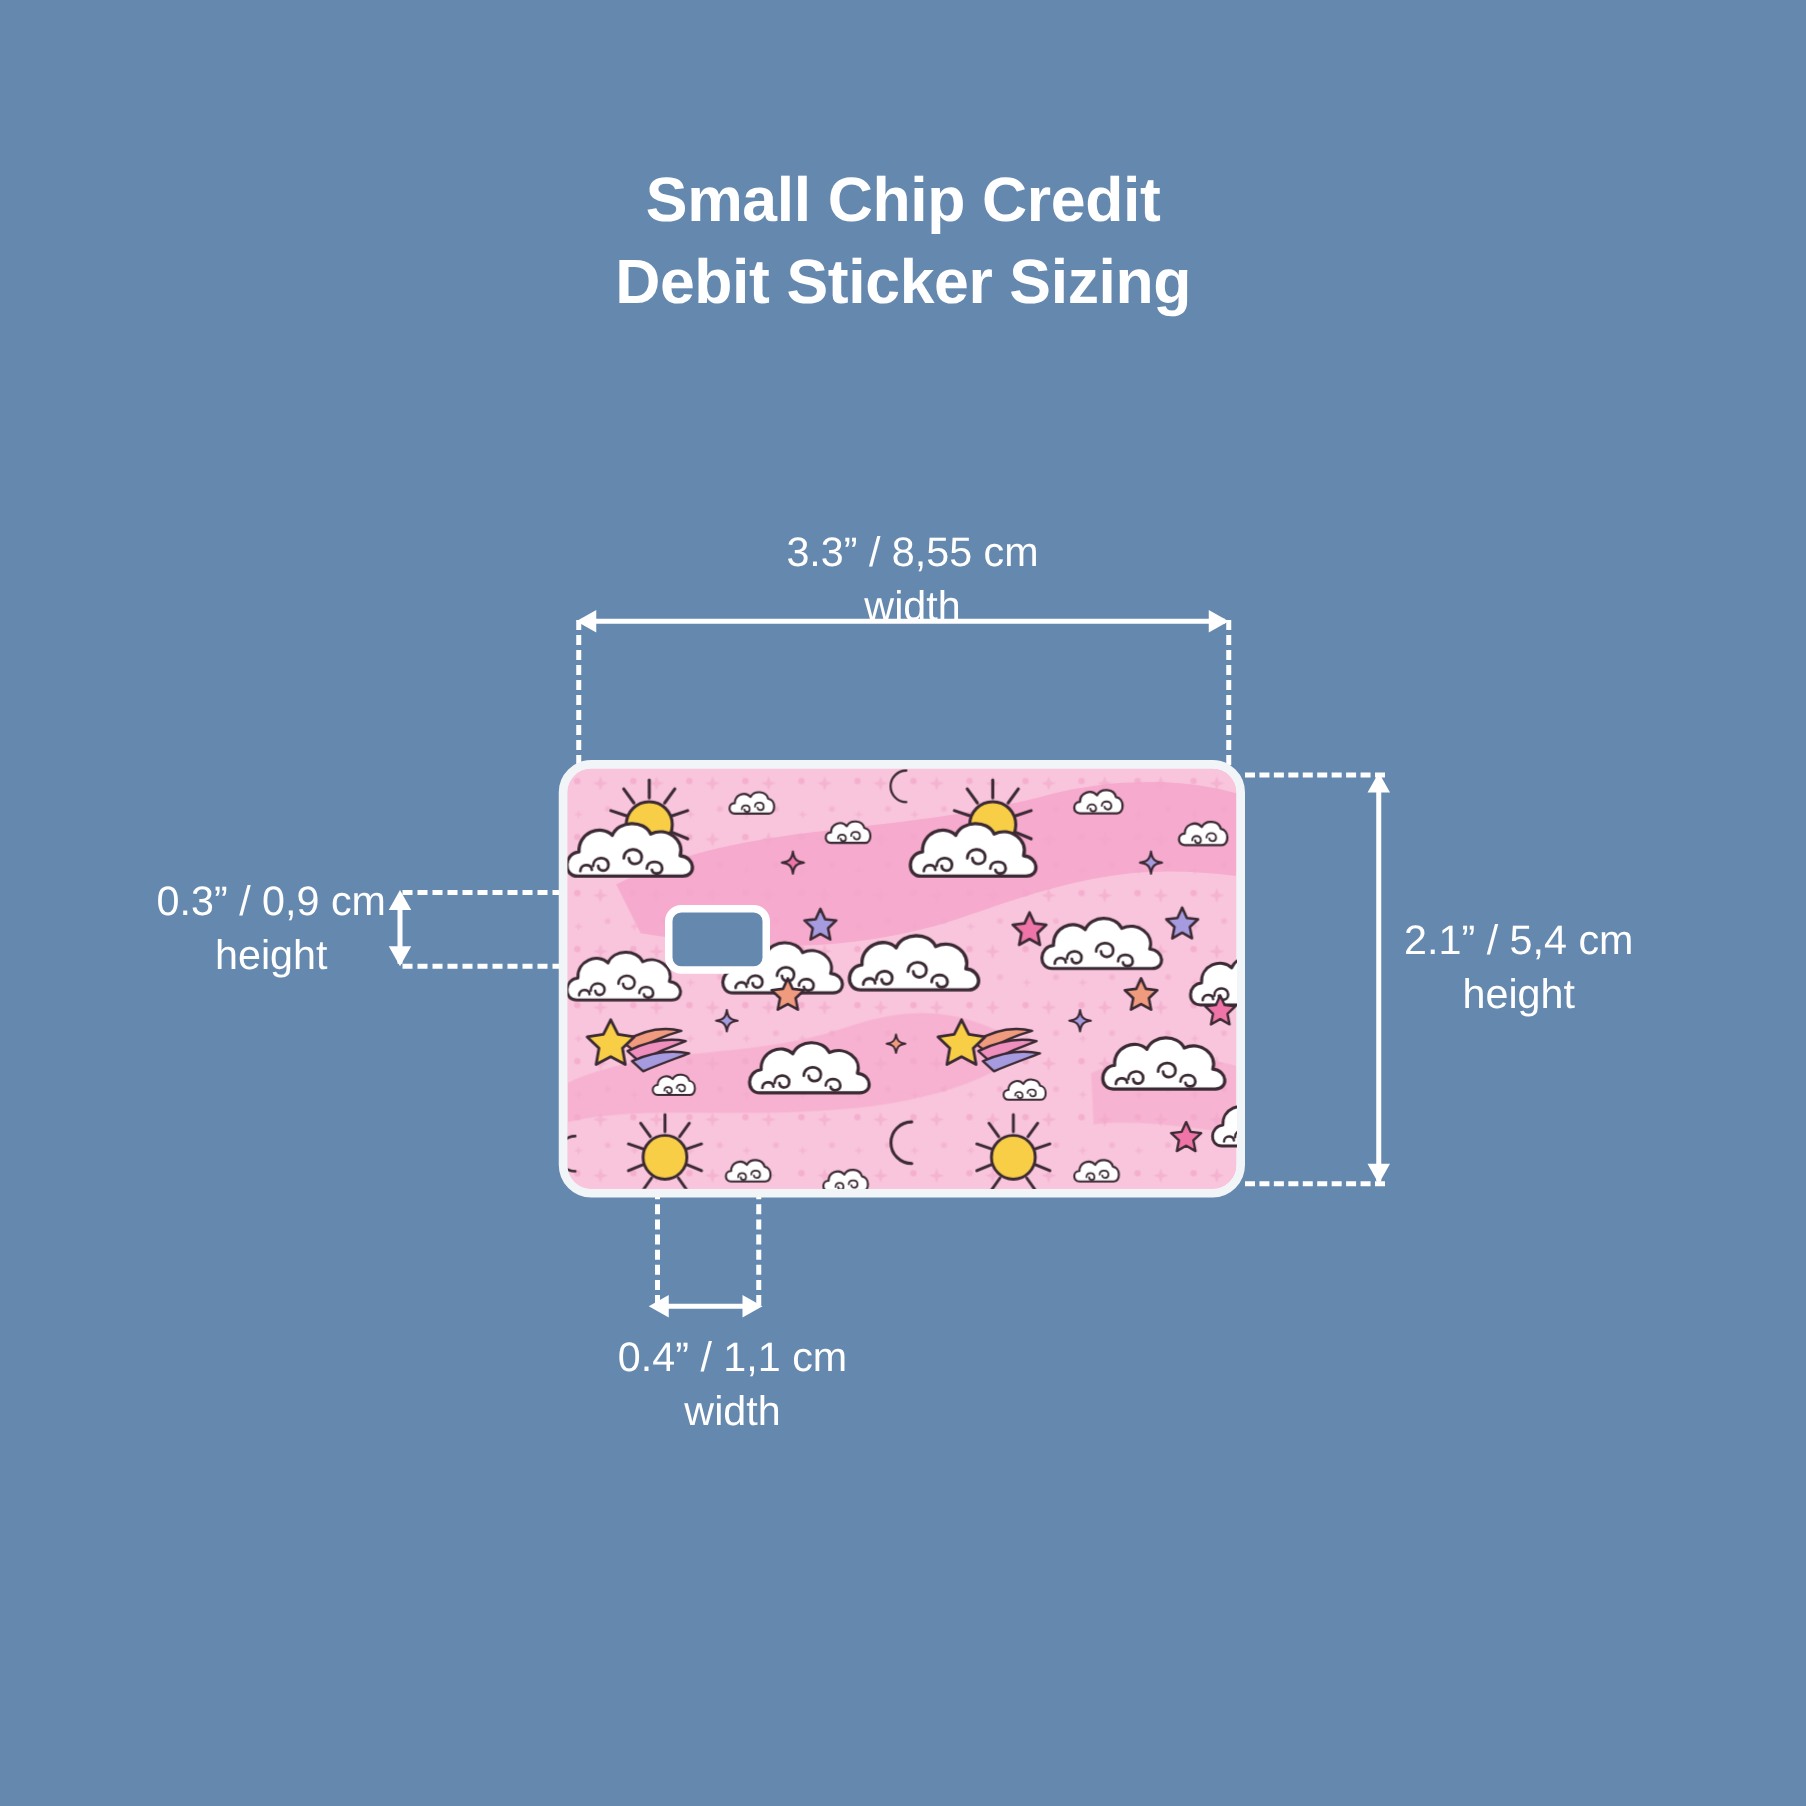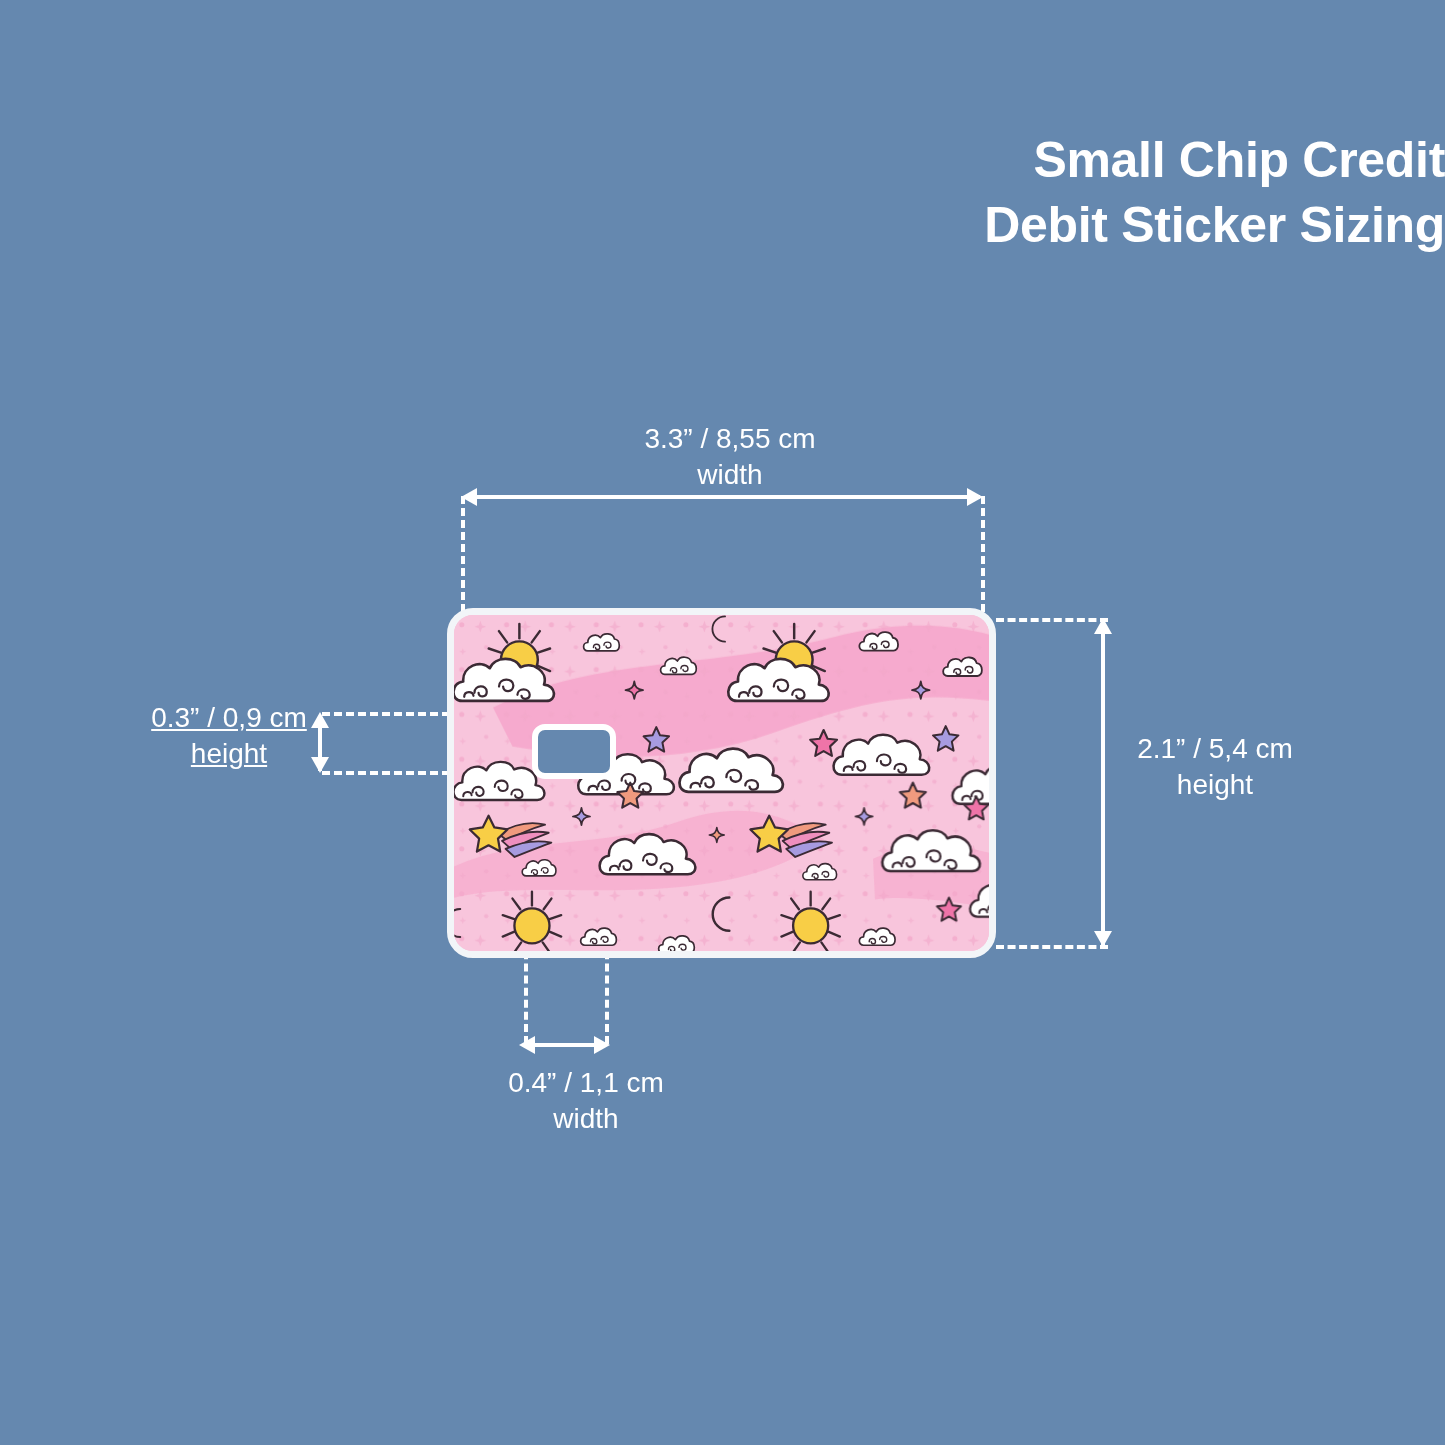--- a/index.html
+++ b/index.html
@@ -9,35 +9,35 @@
     background:#6588AF;
     font-family:"Liberation Sans", sans-serif;
     overflow:hidden;
     position:relative;
   }
   .stage{position:absolute;inset:0;}
 
   
   #page-title{
     position:absolute;left:0;top:128px;width:1445px;
-    text-align:right;color:#FFFFFF;
+    text-align:center;color:#FFFFFF;
     font-size:50px;line-height:1.30;font-weight:700;
     letter-spacing:-0.3px;
     white-space:pre-line;
   }
 
   
   .dim-label{
     position:absolute;color:#FFFFFF;text-align:center;
-    font-size:28px;line-height:1.30;font-weight:400;
+    font-size:33px;line-height:1.30;font-weight:400;
     white-space:pre-line;
   }
   #label-card-width{left:570px;top:421px;width:320px;}
   #label-card-height{left:1085px;top:731px;width:260px;}
-  #label-chip-height{left:99px;top:700px;width:260px;text-decoration:underline;}
+  #label-chip-height{left:87px;top:700px;width:260px;}
   #label-chip-width{left:456px;top:1065px;width:260px;}
 
   
   .dash-v{position:absolute;width:0;border-left:4px dashed #FFFFFF;}
   .dash-h{position:absolute;height:0;border-top:4px dashed #FFFFFF;}
   .arrow-line-h{position:absolute;height:4px;background:#FFFFFF;}
   .arrow-line-v{position:absolute;width:4px;background:#FFFFFF;}
   .ah{position:absolute;width:0;height:0;border-top:9px solid transparent;border-bottom:9px solid transparent;}
   .ah.left{border-right:16px solid #FFFFFF;}
   .ah.right{border-left:16px solid #FFFFFF;}

